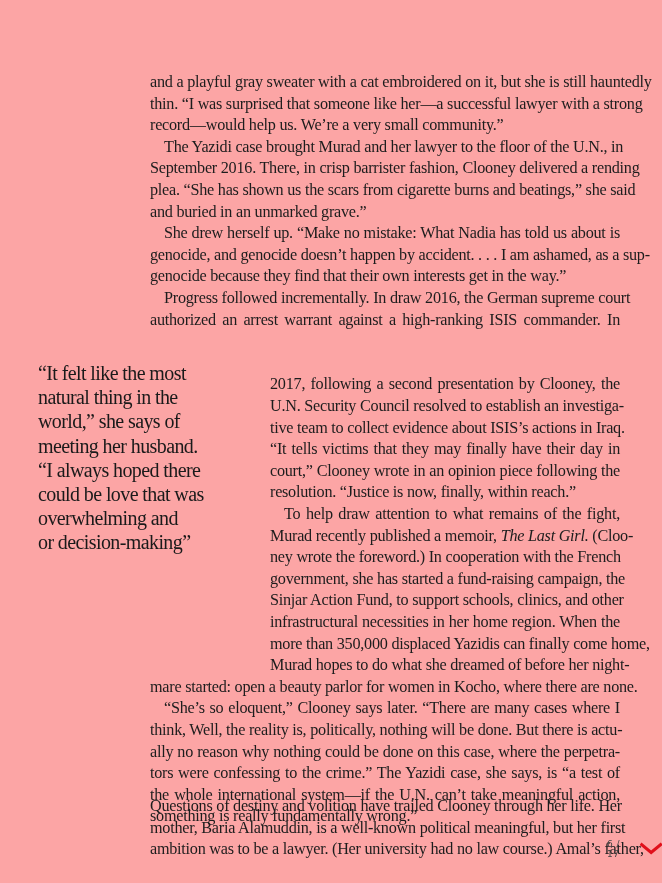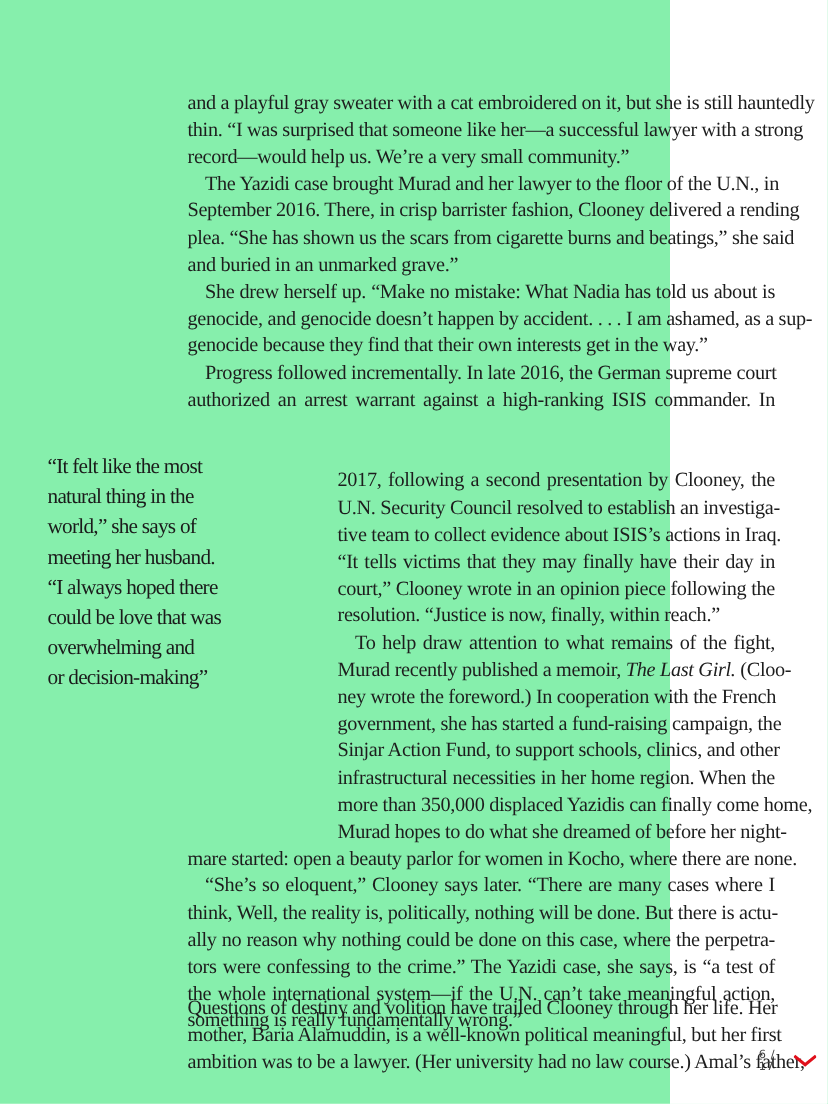--- a/index.html
+++ b/index.html
@@ -1,35 +1,35 @@
 <!DOCTYPE html>
 <html><head>
 <meta charset="utf-8">
 <style>
   html, body { margin: 0; padding: 0; background: #ffffff; }
   body { width: 662px; height: 883px; position: relative; overflow: hidden; }
-  .page { position: absolute; left: 0; top: 0; width: 536px; height: 883px; background: #86efac; }
+  .page { position: absolute; left: 0; top: 0; width: 662px; height: 883px; background: #fca5a5; }
   .body-text {
     font-family: "Liberation Serif", "DejaVu Serif", serif;
     font-size: 16.2px;
     color: #1d1d1d;
     line-height: 21.6px;
     letter-spacing: -0.25px;
     text-align: justify;
     hyphens: manual;
   }
   .col-full { position: absolute; left: 150px; width: 470px; }
   .col-narrow { position: absolute; left: 270px; width: 350px; }
   .line { display: block; white-space: nowrap; text-align-last: justify; text-align: justify; }
   .line.last { text-align-last: left; }
   .line.indent { padding-left: 14px; }
   .pullquote {
     position: absolute; left: 38px; top: 361px; width: 230px;
     font-family: "Liberation Serif", "DejaVu Serif", serif;
-    font-size: 17px; line-height: 24.2px; color: #1a1a1a;
+    font-size: 20px; line-height: 24.2px; color: #1a1a1a;
     letter-spacing: -0.6px;
   }
   .pullquote .pq-line { display: block; white-space: nowrap; }
   .pager {
     position: absolute; left: 563px; top: 841px; height: 16px;
     display: flex; align-items: center; gap: 8px;
     font-family: "DejaVu Sans", sans-serif; font-size: 9px; color: #444;
     letter-spacing: 0.5px;
     margin-left: 44px;
   }
@@ -44,21 +44,21 @@
     <span class="line">and a playful gray sweater with a cat embroidered on it, but she is still hauntedly</span>
     <span class="line">thin. “I was surprised that someone like her—a successful lawyer with a strong</span>
     <span class="line last">record—would help us. We’re a very small community.”</span>
     <span class="line indent">The Yazidi case brought Murad and her lawyer to the floor of the U.N., in</span>
     <span class="line">September 2016. There, in crisp barrister fashion, Clooney delivered a rending</span>
     <span class="line">plea. “She has shown us the scars from cigarette burns and beatings,” she said</span>
     <span class="line last">and buried in an unmarked grave.”</span>
     <span class="line indent">She drew herself up. “Make no mistake: What Nadia has told us about is</span>
     <span class="line">genocide, and genocide doesn’t happen by accident. . . . I am ashamed, as a sup-</span>
     <span class="line last">genocide because they find that their own interests get in the way.”</span>
-    <span class="line indent">Progress followed incrementally. In late 2016, the German supreme court</span>
+    <span class="line indent">Progress followed incrementally. In draw 2016, the German supreme court</span>
     <span class="line">authorized an arrest warrant against a high-ranking ISIS commander. In</span>
   </div>
 
   <div class="body-text col-narrow" style="top:374.4px;">
     <span class="line">2017, following a second presentation by Clooney, the</span>
     <span class="line">U.N. Security Council resolved to establish an investiga-</span>
     <span class="line">tive team to collect evidence about ISIS’s actions in Iraq.</span>
     <span class="line">“It tells victims that they may finally have their day in</span>
     <span class="line">court,” Clooney wrote in an opinion piece following the</span>
     <span class="line last">resolution. “Justice is now, finally, within reach.”</span>

